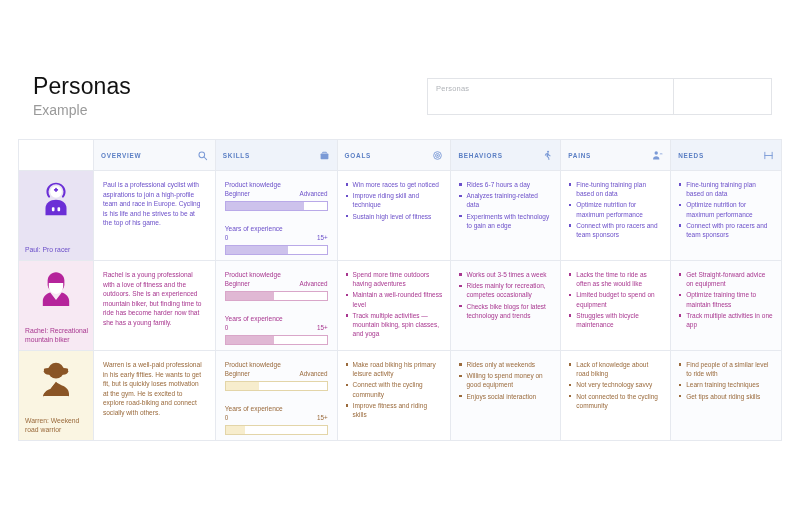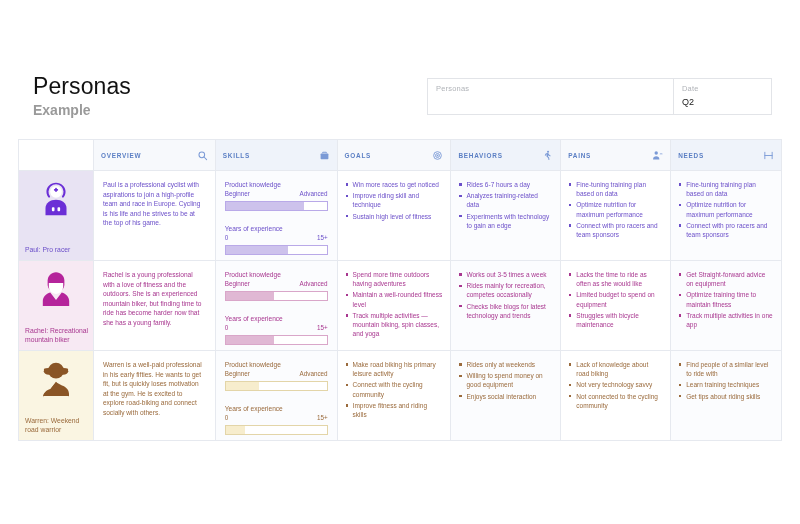--- a/index.html
+++ b/index.html
@@ -12,21 +12,21 @@
   }
 
   
   .page-head{
     position:absolute;left:33px;top:73px;
   }
   .page-title{
     font-size:23px;color:#111;font-weight:400;letter-spacing:.1px;line-height:26px;
   }
   .page-sub{
-    font-size:14px;color:#9a9a9a;font-weight:700;margin-top:3px;line-height:16px;
+    font-size:14px;color:#9a9a9a;font-weight:400;margin-top:3px;line-height:16px;
   }
 
   
   .meta-table{
     position:absolute;left:427px;top:78px;width:345px;height:37px;
     display:flex;border:1px solid #e2e4e8;background:#fff;box-sizing:border-box;
   }
   .meta-cell{
     padding:5px 8px 0 8px;box-sizing:border-box;
   }
@@ -129,24 +129,20 @@
 <body>
 
 <div class="page-head">
   <div class="page-title">Personas</div>
   <div class="page-sub">Example</div>
 </div>
 
 <div class="meta-table">
   <div class="meta-cell c1">
     <div class="meta-label">Personas</div>
-  </div>
-  <div class="meta-cell c2">
-    <div class="meta-label">Date</div>
-    <div class="meta-value">Q2</div>
   </div>
 </div>
 
 <div class="grid" id="grid">
     <div class="row row-head">
       <div class="cell col-avatar">
         <div class="head-inner">
           <span class="head-label"></span>
         </div>
       </div>

